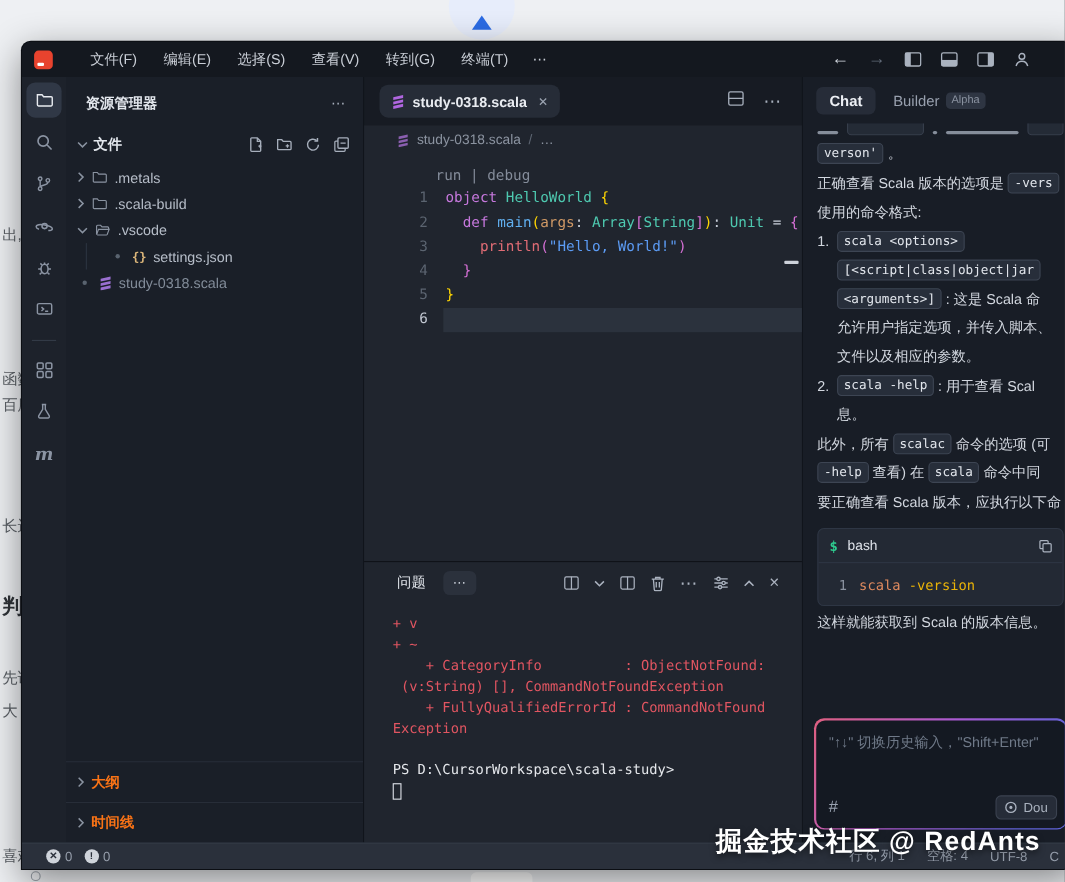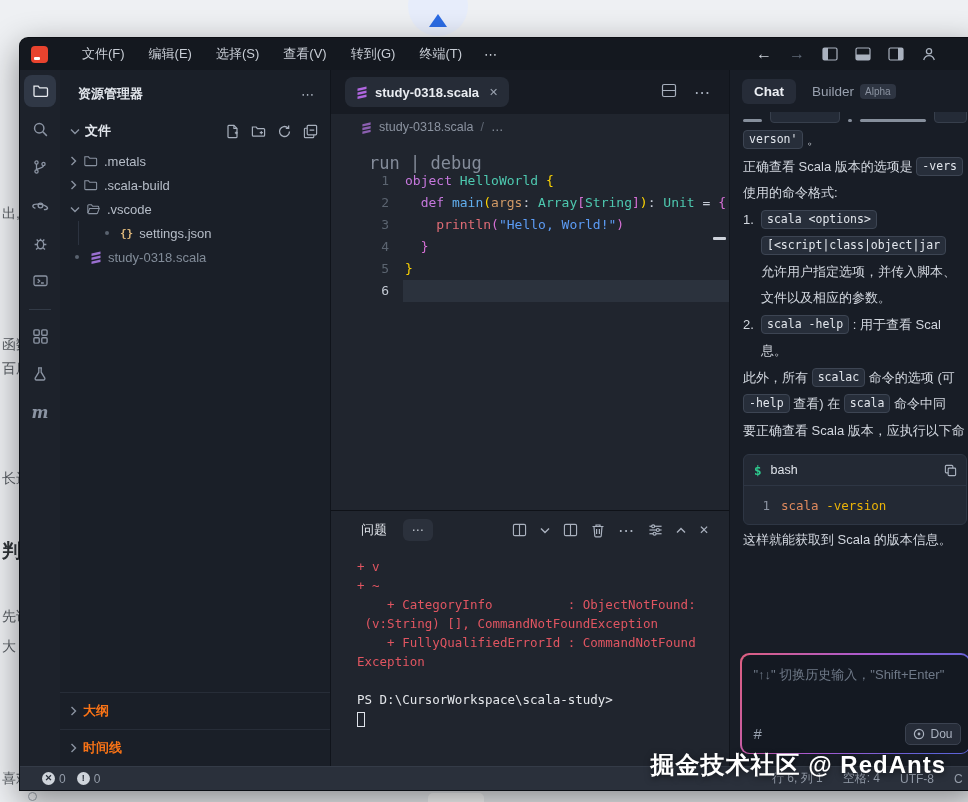--- a/index.html
+++ b/index.html
@@ -66,21 +66,21 @@
   .ssec.timeline{bottom:0;height:37px;}
 
   
   .editorcol{width:400px;display:flex;flex-direction:column;background:#171b23;border-left:1px solid #10141b;border-right:1px solid #10141b;flex:none;}
   .tabstrip{height:44px;display:flex;align-items:center;position:relative;flex:none;}
   .tab{margin-left:14px;height:30px;background:#262c37;border-radius:8px;display:flex;align-items:center;gap:7px;padding:0 11px;color:#e9ecf1;font-size:13px;font-weight:700;}
   .tab .close{color:#9aa2af;font-size:11px;font-weight:400;margin-left:3px;}
   .tsicons{position:absolute;right:18px;display:flex;gap:17px;color:#a7afbc;}
   .breadcrumb{height:26px;display:flex;align-items:center;gap:7px;padding-left:30px;background:#20252e;color:#8b93a0;font-size:12.5px;flex:none;}
   .codearea{flex:1;min-height:0;background:#20252e;position:relative;padding-top:13px;font-family:"DejaVu Sans Mono",monospace;}
-  .codelens{margin-left:38px;font-size:17px;color:#848c9a;height:17px;font-family:"DejaVu Sans Mono",monospace;}
+  .codelens{margin-left:65px;font-size:13px;color:#848c9a;height:17px;font-family:"DejaVu Sans Mono",monospace;}
   .cl{display:flex;height:22px;line-height:22px;font-size:13px;position:relative;}
   .cl .num{width:58px;text-align:right;padding-right:0;color:#5b6470;flex:none;}
   .cl .ctext{padding-left:16px;white-space:pre;}
   .cl.active .num{color:#c2c8d2;}
   .cl.active::after{content:"";position:absolute;left:72px;right:0;top:0;bottom:0;background:#2b323d;}
   .tk-kw{color:#c678dd;}.tk-ty{color:#4ec9b0;}.tk-fn{color:#61afef;}.tk-pm{color:#d19a66;}
   .tk-call{color:#e06c75;}.tk-str{color:#5c9cf5;}.tk-b1{color:#ffd602;}.tk-b2{color:#d670d6;}.tk-pl{color:#c6ccd6;}
   .mmdash{position:absolute;right:3px;top:97px;width:13px;height:3px;background:#cdd2da;border-radius:1px;}
 
   
@@ -504,20 +504,21 @@
               <span class="skdash" style="width:6px"></span>
               <span class="skdash" style="width:88px"></span>
               <span class="skel" style="width:44px"></span>
             </div>
           </div>
           <div class="crow"><span class="chip">verson'</span><span> 。</span></div>
           <div class="crow gap"><span>正确查看 Scala 版本的选项是 </span><span class="chip">-vers</span></div>
           <div class="crow"><span>使用的命令格式:</span></div>
           <div class="crow gap"><span class="num">1.</span><span class="chip">scala &lt;options&gt;</span></div>
           <div class="crow indent"><span class="chip">[&lt;script|class|object|jar</span></div>
+          <div class="crow indent"><span class="chip">&lt;arguments&gt;]</span><span> : 这是 Scala 命</span></div>
           <div class="crow indent"><span>允许用户指定选项，并传入脚本、</span></div>
           <div class="crow indent"><span>文件以及相应的参数。</span></div>
           <div class="crow gap"><span class="num">2.</span><span class="chip">scala -help</span><span> : 用于查看 Scal</span></div>
           <div class="crow indent"><span>息。</span></div>
           <div class="crow gap"><span>此外，所有 </span><span class="chip">scalac</span><span> 命令的选项 (可</span></div>
           <div class="crow"><span class="chip">-help</span><span> 查看) 在 </span><span class="chip">scala</span><span> 命令中同</span></div>
           <div class="crow gap"><span>要正确查看 Scala 版本，应执行以下命</span></div>
           <div class="cb">
             <div class="cbh">
               <span class="dollar">$</span>

